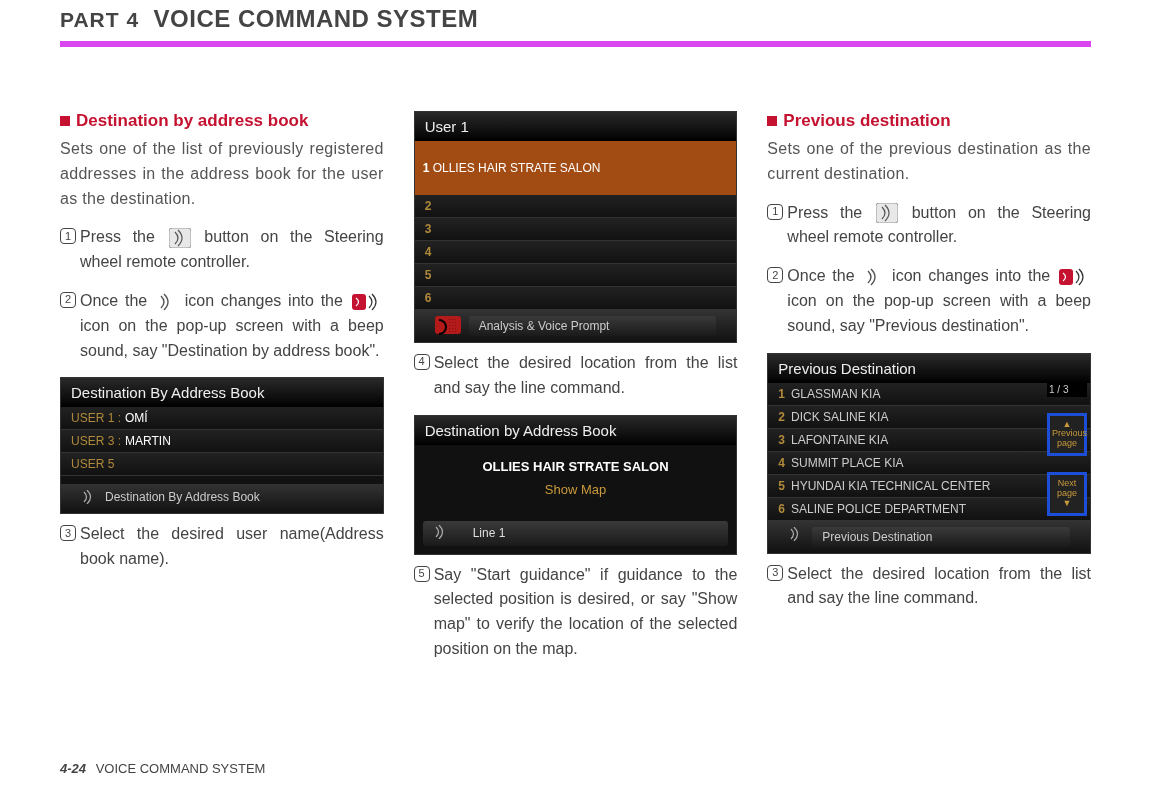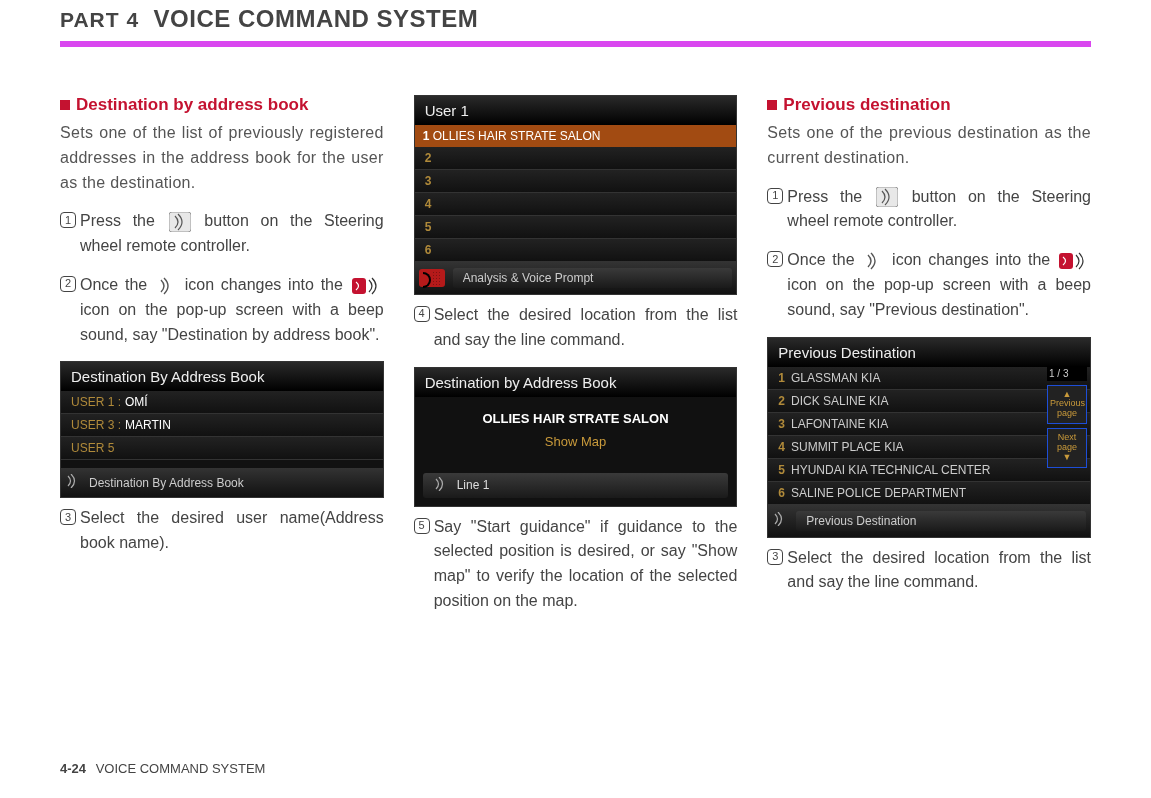--- a/index.html
+++ b/index.html
@@ -26,21 +26,21 @@
   .part-title {
     font-size: 24px;
     font-weight: bold;
     color: #444;
     letter-spacing: 0.5px;
     margin-left: 10px;
   }
   .columns {
     display: flex;
     gap: 30px;
-    margin-top: 48px;
+    margin-top: 64px;
   }
   .col {
     flex: 1;
     min-width: 0;
   }
   .section-head {
     color: #c41230;
     font-weight: bold;
     font-size: 17px;
     display: flex;
@@ -105,39 +105,39 @@
   .shot .title {
     background: linear-gradient(#2a2a2a,#000);
     padding: 6px 10px;
     font-size: 15px;
     color: #eee;
   }
   .orangebar {
     background: #a24b12;
     color: #fff;
     font-size: 12px;
-    padding: 4px 8px;
+    padding: 20px 8px;
   }
   .userrow, .listrow {
     background: linear-gradient(#222,#111);
     border-bottom: 1px solid #333;
     padding: 4px 10px;
     font-size: 12px;
     color: #ccc;
     display: flex;
     align-items: center;
   }
   .listrow .num { color: #b08a3a; margin-right: 6px; font-weight: bold; }
   .userrow .uname { color: #b08a3a; }
   .userrow .uval { color: #fff; margin-left: 4px; }
   .shot-footer {
     background: linear-gradient(#333,#111);
-    padding: 6px 4px;
-    display: flex;
-    align-items: center;
+    padding: 6px 20px;
+    display: flex;
+    align-items: flex-start;
     gap: 8px;
     font-size: 12px;
     color: #ccc;
   }
   .centered-gold {
     text-align: center;
     color: #c99a3b;
     font-size: 13px;
     padding: 4px 0;
   }
@@ -148,36 +148,36 @@
     padding: 14px 0 4px;
     font-weight: bold;
   }
   .shot .linebar {
     background: linear-gradient(#3a3a3a,#1a1a1a);
     margin: 10px 8px 8px;
     border-radius: 3px;
     padding: 4px 10px;
     display: flex;
     align-items: center;
-    gap: 8px;
+    gap: 24px;
     font-size: 12px;
     color: #ddd;
   }
   .side-nav {
     position: absolute;
     right: 3px;
     top: 28px;
     width: 40px;
     display: flex;
     flex-direction: column;
-    gap: 4px;
+    gap: 16px;
   }
   .side-nav .box {
     background: #222;
-    border: 1px solid #1d4ed8;
+    border: 3px solid #1d4ed8;
     color: #c99a3b;
     font-size: 9px;
     text-align: center;
     padding: 4px 2px;
     line-height: 1.1;
   }
   .side-nav .arrow-up::before { content: "▲"; display:block; color:#c99a3b; }
   .side-nav .arrow-dn::after { content: "▼"; display:block; color:#c99a3b; }
   .side-nav .pg { background:#000; color:#ccc; font-size:10px; padding:2px;}
   .redvoice {
@@ -205,21 +205,21 @@
       radial-gradient(circle, #000 1px, transparent 1px) 0 0/3px 3px;
     opacity: 0.3;
   }
   .footer {
     position: absolute;
     bottom: 22px;
     left: 60px;
     font-size: 13px;
     color: #444;
   }
-  .footer .pn { font-weight: bold; margin-right: 6px; }
+  .footer .pn { font-weight: bold; margin-right: 6px; font-style: italic; }
 </style>
 </head>
 <body>
 
 <div class="header">
   <span class="part-label">PART 4</span>
   <span class="part-title">VOICE COMMAND SYSTEM</span>
 </div>
 
 <div class="columns">

